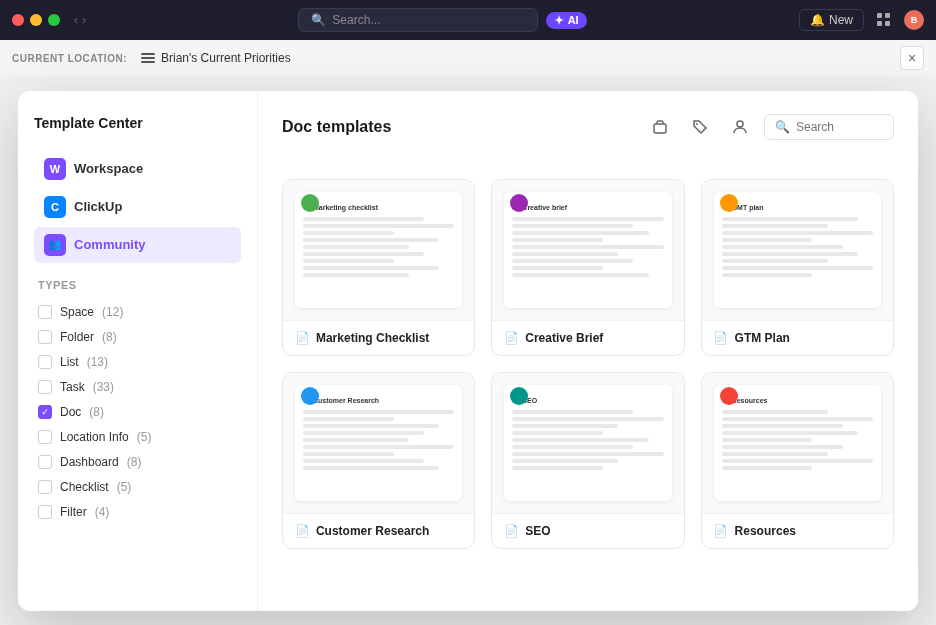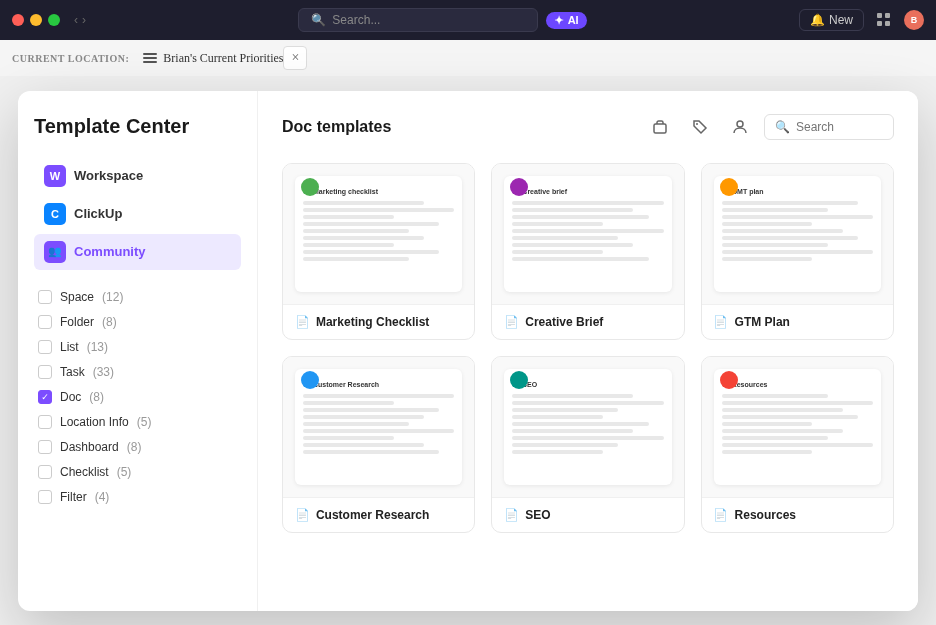--- a/index.html
+++ b/index.html
@@ -109,22 +109,22 @@
       font-weight: 700;
     }
 
     
     .location-bar {
       background: #f5f5f5;
       height: 36px;
       display: flex;
       align-items: center;
       padding: 4px 12px;
+      justify-content: space-between;
       flex-shrink: 0;
-      font-family: Liberation Serif, serif;
     }
     .location-label {
       font-size: 10px;
       color: #888;
       text-transform: uppercase;
       letter-spacing: 0.5px;
       font-weight: 600;
     }
     .location-value {
       display: flex;
@@ -178,21 +178,21 @@
 
     
     .sidebar {
       width: 240px;
       flex-shrink: 0;
       padding: 24px 16px;
       border-right: 1px solid #f0f0f0;
       overflow-y: auto;
     }
     .sidebar-title {
-      font-size: 20px;
+      font-size: 14px;
       font-weight: 700;
       color: #1a1a1a;
       margin-bottom: 20px;
     }
     .sidebar-nav-item {
       display: flex;
       align-items: center;
       gap: 8px;
       padding: 7px 10px;
       border-radius: 6px;
@@ -278,21 +278,21 @@
     .content-area {
       flex: 1;
       padding: 20px 24px;
       overflow-y: auto;
       background: white;
     }
     .content-header {
       display: flex;
       align-items: center;
       justify-content: space-between;
-      margin-bottom: 20px;
+      margin-bottom: 36px;
     }
     .content-title {
       font-size: 16px;
       font-weight: 700;
       color: #1a1a1a;
     }
     .content-actions {
       display: flex;
       align-items: center;
       gap: 8px;
@@ -492,20 +492,21 @@
       </div>
 
       <div class="sidebar-nav-item active">
         <div class="icon-circle community">
           <span style="color:white;font-size:11px;">👥</span>
         </div>
         <span class="sidebar-nav-label">Community</span>
       </div>
 
       <div class="types-section">
+        <div class="types-title">Types</div>
 
         <div class="type-item">
           <div class="checkbox"></div>
           <span class="type-label">Space</span>
           <span class="type-count">(12)</span>
         </div>
         <div class="type-item">
           <div class="checkbox"></div>
           <span class="type-label">Folder</span>
           <span class="type-count">(8)</span>

